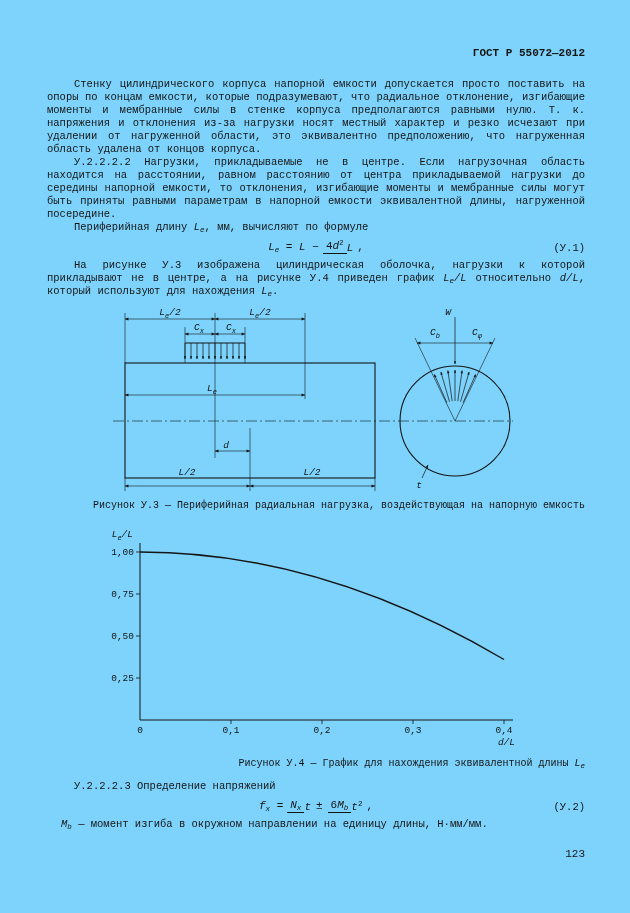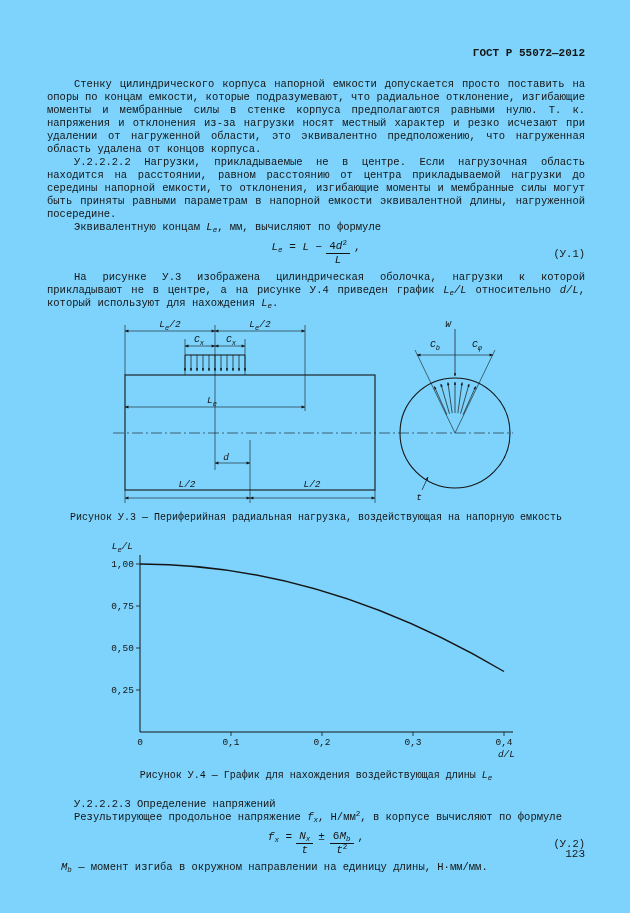--- a/index.html
+++ b/index.html
@@ -9,29 +9,29 @@
   .doc-number{position:absolute;top:47px;right:45px;font-weight:bold;font-size:11px}
   .content{position:absolute;left:47px;top:78px;width:538px}
   .para{text-align:justify;margin:0}
   .ind{text-indent:27px}
   .ind14{text-indent:14px}
   sub,sup{line-height:0;font-size:7.5px}
   sub{vertical-align:-2px}
   sup{vertical-align:4px}
   .formula-row{position:relative;text-align:center;margin:7px 0 5px}
   .fbody{display:inline-flex;justify-content:center;font-size:11px}
-  .frac{display:inline-flex;flex-direction:column;align-items:center;margin:0 4px;line-height:11px}
+  .frac{display:inline-flex;flex-direction:row;align-items:center;margin:0 4px;line-height:11px}
   .frac .num{border-bottom:1px solid #151515;padding:0 3px 1px}
   .frac .den{padding-top:1px}
   .fmid{margin:0 1px}
   .ftag{position:absolute;right:0;top:50%;transform:translateY(-50%)}
   .figure3{margin:5px 0 0 48px}
   .figure4{margin:13px 0 0 48px}
-  .caption{text-align:center;font-size:10px;margin:4px 0 0}
-  .sec{margin-top:16px}
+  .caption{text-align:right;font-size:10px;margin:4px 0 0}
+  .sec{margin-top:10px}
   .pagenum{position:absolute;right:45px;bottom:52px;font-size:11px}
   svg{display:block}
   svg text{font-family:inherit;font-size:9.5px;fill:#151515}
   .it{font-style:italic}
   .sub{font-size:7px}
   .s1{stroke:#151515;stroke-width:1.1;fill:none}
   .s06{stroke:#151515;stroke-width:0.6;fill:none}
   .dim{stroke:#151515;stroke-width:0.6;fill:none;marker-start:url(#ah);marker-end:url(#ah)}
   .ld{stroke:#151515;stroke-width:0.7;fill:none;marker-end:url(#ahs)}
   .cl{stroke:#151515;stroke-width:0.6;stroke-dasharray:11 3 2 3;fill:none}
@@ -41,21 +41,21 @@
 </style>
 </head>
 <body>
 
 <div class="page">
   <div class="doc-number">ГОСТ Р 55072—2012</div>
 
   <div class="content">
     <p class="para ind">Стенку цилиндрического корпуса напорной емкости допускается просто поставить на опоры по концам емкости, которые подразумевают, что радиальное отклонение, изгибающие моменты и мембранные силы в стенке корпуса предполагаются равными нулю. Т. к. напряжения и отклонения из-за нагрузки носят местный характер и резко исчезают при удалении от нагруженной области, это эквивалентно предположению, что нагруженная область удалена от концов корпуса.</p>
     <p class="para ind">У.2.2.2.2 Нагрузки, прикладываемые не в центре. Если нагрузочная область находится на расстоянии, равном расстоянию от центра прикладываемой нагрузки до середины напорной емкости, то отклонения, изгибающие моменты и мембранные силы могут быть приняты равными параметрам в напорной емкости эквивалентной длины, нагруженной посередине.</p>
-    <p class="para ind"><span>Эквивалентную концам </span><span style="font-style: italic;">L</span><sub style="font-style: italic;">e</sub><span>, мм, вычисляют по формуле</span></p>
+    <p class="para ind"><span>Периферийная длину </span><span style="font-style: italic;">L</span><sub style="font-style: italic;">e</sub><span>, мм, вычисляют по формуле</span></p>
 
     <div class="formula-row">
       <span class="fbody">
           <span><span style="font-style: italic;">L</span><sub style="font-style: italic;">e</sub><span> = </span><span style="font-style: italic;">L</span><span> − </span></span>
           <span class="frac">
             <span class="num"><span>4</span><span style="font-style: italic;">d</span><sup>2</sup></span>
             <span class="den"><span style="font-style: italic;">L</span></span>
           </span>
           <span><span>,</span></span>
         </span>
@@ -179,24 +179,23 @@
         <text x="227" y="208" text-anchor="middle">0,2</text>
         <text x="318" y="208" text-anchor="middle">0,3</text>
         <text x="409" y="208" text-anchor="middle">0,4</text>
 
         <text class="it" x="38" y="12" text-anchor="end"><tspan>L</tspan><tspan class="sub" dy="2.5">e</tspan><tspan dy="-2.5">/L</tspan></text>
         <text class="it" x="420" y="220" text-anchor="end">d/L</text>
 
         <path class="curve" d="M 45 27 Q 227 26.999999999999986 409 134.52"></path>
       </svg>
     </div>
-    <p class="caption"><span>Рисунок У.4 — График для нахождения воздействующая длины </span><span style="font-style: italic;">L</span><sub style="font-style: italic;">e</sub></p>
+    <p class="caption"><span>Рисунок У.4 — График для нахождения эквивалентной длины </span><span style="font-style: italic;">L</span><sub style="font-style: italic;">e</sub></p>
 
     <p class="para ind sec">У.2.2.2.3 Определение напряжений</p>
-    <p class="para ind"><span>Результирующее продольное напряжение </span><span style="font-style: italic;">f</span><sub style="font-style: italic;">x</sub><span>, Н/мм</span><sup>2</sup><span>, в корпусе вычисляют по формуле</span></p>
 
     <div class="formula-row">
       <span class="fbody">
           <span><span style="font-style: italic;">f</span><sub style="font-style: italic;">x</sub><span> = </span></span>
           <span class="frac">
             <span class="num"><span style="font-style: italic;">N</span><sub style="font-style: italic;">x</sub></span>
             <span class="den"><span style="font-style: italic;">t</span></span>
           </span>
           <span class="fmid"><span>±</span></span>
           <span class="frac">

